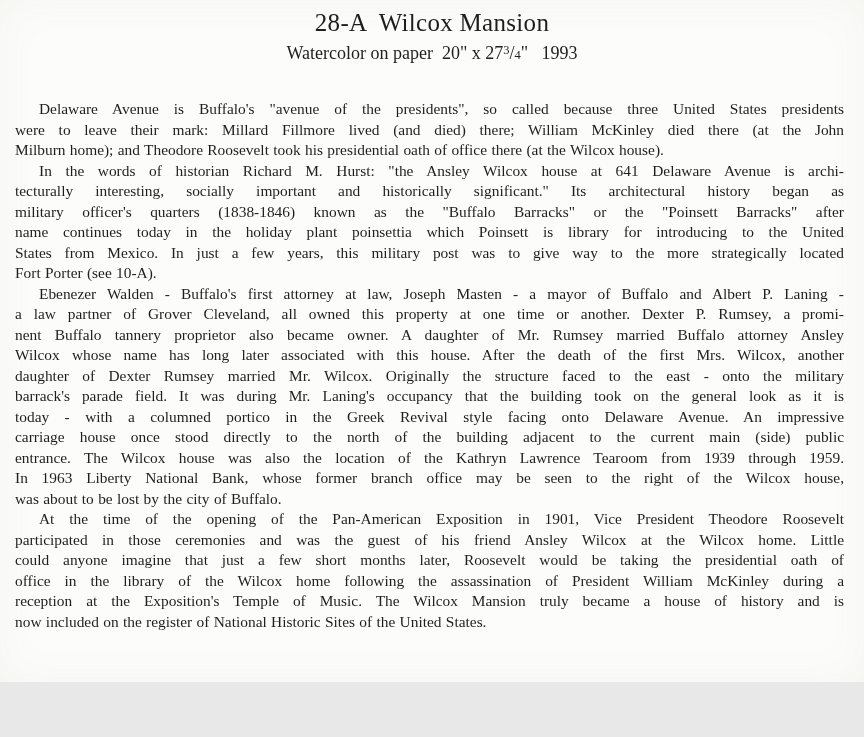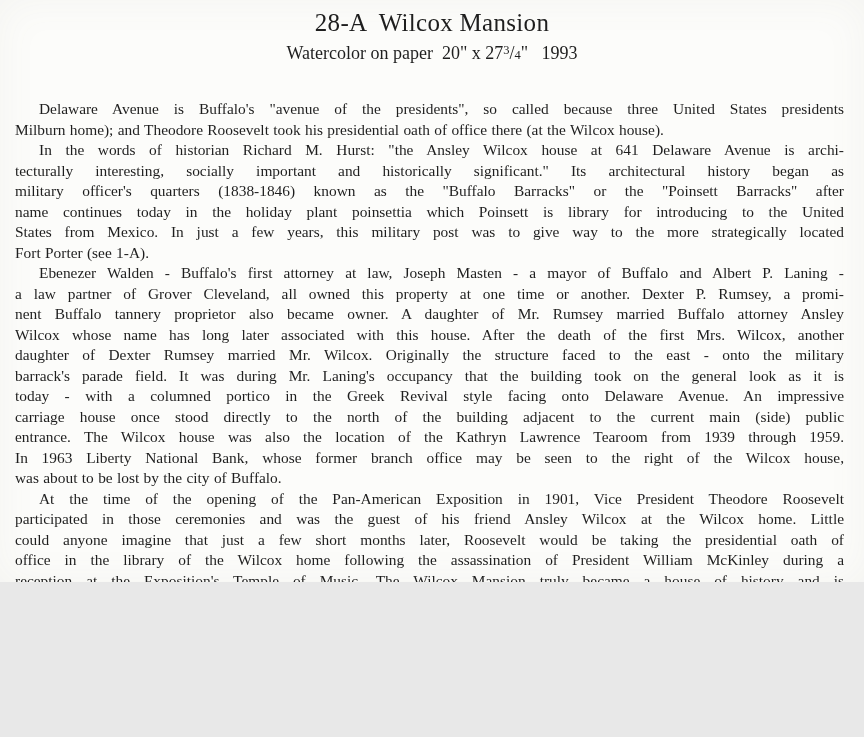--- a/index.html
+++ b/index.html
@@ -3,21 +3,21 @@
 <meta charset="utf-8">
 <style>
   html, body {
     margin: 0;
     padding: 0;
     background: #e8e8e8;
   }
   .page {
     position: relative;
     width: 864px;
-    height: 582px;
+    height: 682px;
     margin: 0 auto;
     background: #fcfcfa;
     box-shadow: inset 0 0 40px rgba(120,120,110,0.06);
     font-family: "Liberation Serif", "DejaVu Serif", serif;
     color: #1e1e1e;
     overflow: hidden;
   }
   header {
     padding-top: 7px;
     text-align: center;
@@ -83,29 +83,30 @@
 
 <div class="page">
   <header>
     <div class="title">28-A  Wilcox Mansion</div>
     <div class="medium"><span>Watercolor on paper  </span><span><span>20" x 27</span><span class="frac-num">3</span><span>/</span><span class="frac-den">4</span><span>"</span></span><span>   1993</span></div>
   </header>
 
   <main class="body-text">
       <div class="para">
         <div class="line first">Delaware Avenue is Buffalo's "avenue of the presidents", so called because three United States presidents</div>
+        <div class="line">were to leave their mark: Millard Fillmore lived (and died) there; William McKinley died there (at the John</div>
         <div class="line last">Milburn home); and Theodore Roosevelt took his presidential oath of office there (at the Wilcox house).</div>
       </div>
       <div class="para">
         <div class="line first">In the words of historian Richard M. Hurst: "the Ansley Wilcox house at 641 Delaware Avenue is archi-</div>
         <div class="line">tecturally interesting, socially important and historically significant." Its architectural history began as</div>
         <div class="line">military officer's quarters (1838-1846) known as the "Buffalo Barracks" or the "Poinsett Barracks" after</div>
         <div class="line">name continues today in the holiday plant poinsettia which Poinsett is library for introducing to the United</div>
         <div class="line">States from Mexico. In just a few years, this military post was to give way to the more strategically located</div>
-        <div class="line last">Fort Porter (see 1-A).</div>
+        <div class="line last">Fort Porter (see 10-A).</div>
       </div>
       <div class="para">
         <div class="line first">Ebenezer Walden - Buffalo's first attorney at law, Joseph Masten - a mayor of Buffalo and Albert P. Laning -</div>
         <div class="line">a law partner of Grover Cleveland, all owned this property at one time or another. Dexter P. Rumsey, a promi-</div>
         <div class="line">nent Buffalo tannery proprietor also became owner. A daughter of Mr. Rumsey married Buffalo attorney Ansley</div>
         <div class="line">Wilcox whose name has long later associated with this house. After the death of the first Mrs. Wilcox, another</div>
         <div class="line">daughter of Dexter Rumsey married Mr. Wilcox. Originally the structure faced to the east - onto the military</div>
         <div class="line">barrack's parade field. It was during Mr. Laning's occupancy that the building took on the general look as it is</div>
         <div class="line">today - with a columned portico in the Greek Revival style facing onto Delaware Avenue. An impressive</div>
         <div class="line">carriage house once stood directly to the north of the building adjacent to the current main (side) public</div>

